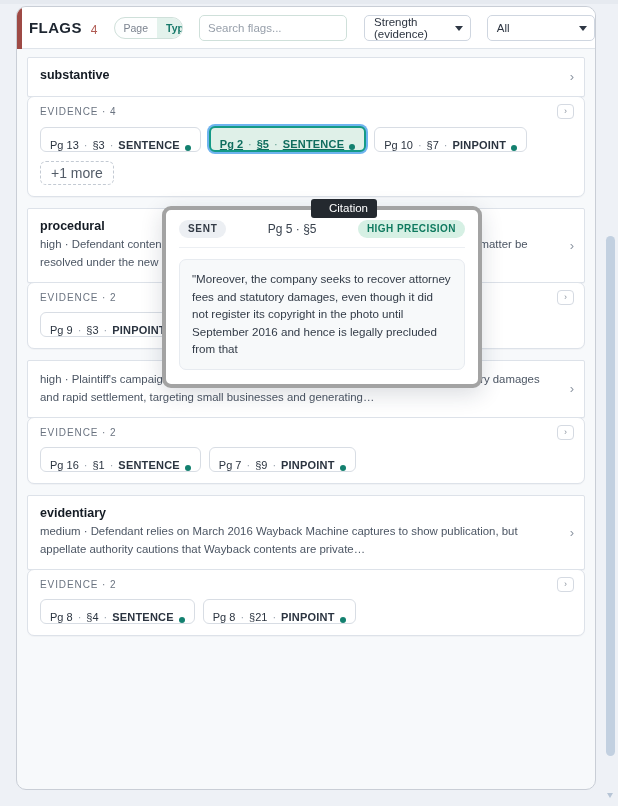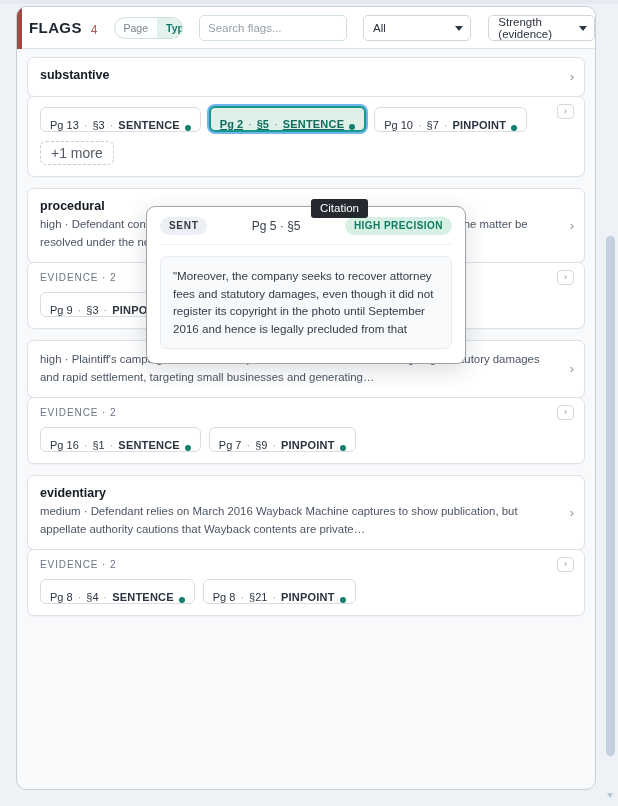--- a/index.html
+++ b/index.html
@@ -126,21 +126,21 @@
     padding: 8px 10px 10px 10px;
     height: 742px;
   }
 
   
   .group { margin-bottom: 11px; }
 
   .flag-card {
     background: #ffffff;
     border: 1px solid #dde2e9;
-    border-radius: 7px;
+    border-radius: 2px;
     padding: 10px 12px 11px 12px;
     position: relative;
     box-shadow: 0 1px 1px rgba(20,30,50,.03);
   }
   .flag-title {
     font-size: 12.5px;
     font-weight: bold;
     color: #141b24;
     margin-bottom: 3px;
   }
@@ -241,32 +241,32 @@
     cursor: pointer;
   }
 
   
   .tip-label {
     position: absolute;
     left: 311px; top: 199px;
     background: #24292f;
     color: #ffffff;
     font-size: 11.5px;
-    padding: 3px 9px 4px 9px;
+    padding: 3px 9px 4px 18px;
     border-radius: 3px;
     z-index: 60;
   }
 
   
   .popup {
     position: absolute;
-    left: 146px; top: 206px;
+    left: 162px; top: 206px;
     width: 320px;
     background: #ffffff;
-    border: 1px solid #a3a3a3;
+    border: 4px solid #a3a3a3;
     border-radius: 9px;
     box-shadow: 0 6px 22px rgba(25,38,60,.16);
     z-index: 50;
     padding: 10px 13px 14px 13px;
   }
   .popup-head {
     display: flex;
     align-items: center;
     justify-content: space-between;
     padding-bottom: 9px;
@@ -347,39 +347,40 @@
       <span class="flags-title">FLAGS</span>
       <span class="flags-count">4</span>
 
       <div class="seg">
         <button class="seg-btn">Page</button>
         <button class="seg-btn active">Type</button>
       </div>
 
       <input class="search-box" type="text" placeholder="Search flags..." style="">
 
+      <div class="sel sel-strength">
+        <span>Strength (evidence)</span>
+        <span class="caret"></span>
+      </div>
+
       <div class="sel sel-all">
         <span>All</span>
-        <span class="caret"></span>
-      </div>
-
-      <div class="sel sel-strength">
-        <span>Strength (evidence)</span>
         <span class="caret"></span>
       </div>
     </div>
 
     <div class="body">
 
       <div class="group">
         <div class="flag-card">
           <div class="flag-title">substantive</div>
           <span class="chev-right">›</span>
         </div>
         <div class="ev-card">
+          <div class="ev-head">EVIDENCE · 4</div>
           <div class="ev-expand">›</div>
           <div class="chips">
             <div class="chip">
               <span class="txt">Pg 13</span>
               <span class="sep">·</span>
               <span class="txt">§3</span>
               <span class="sep">·</span>
               <span class="kind">SENTENCE</span>
               <span class="dot"></span>
             </div>

